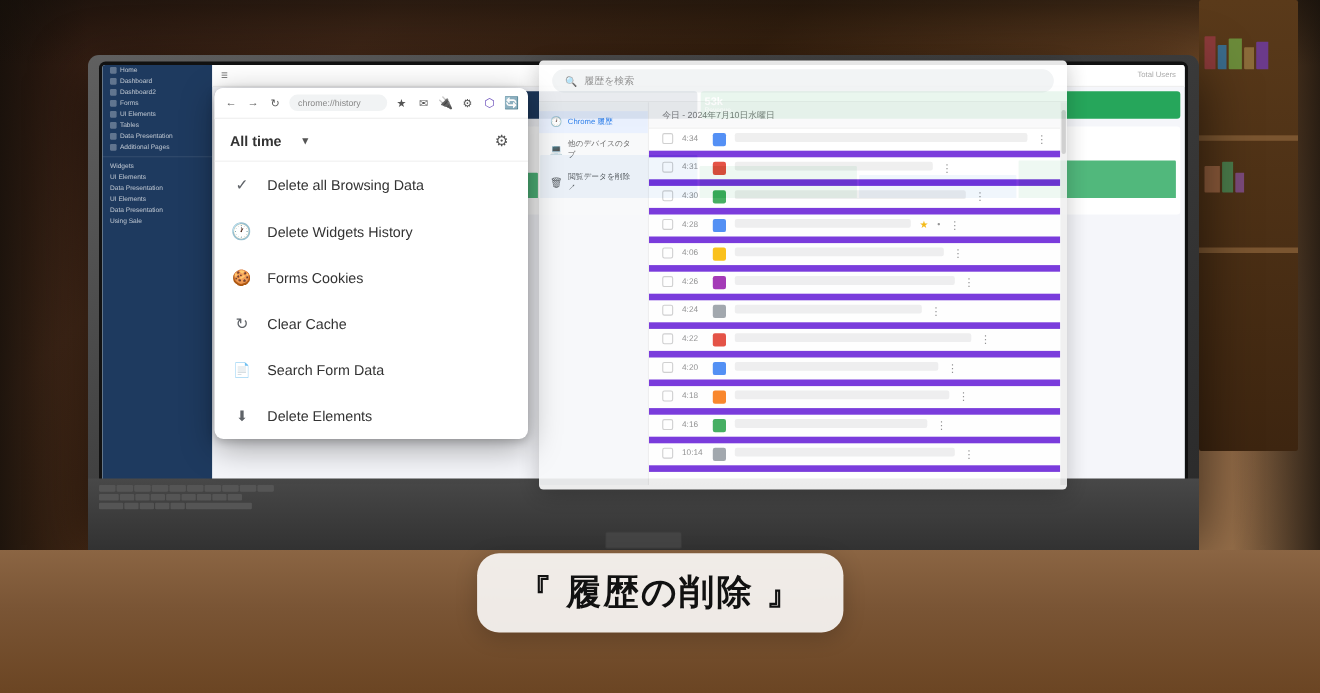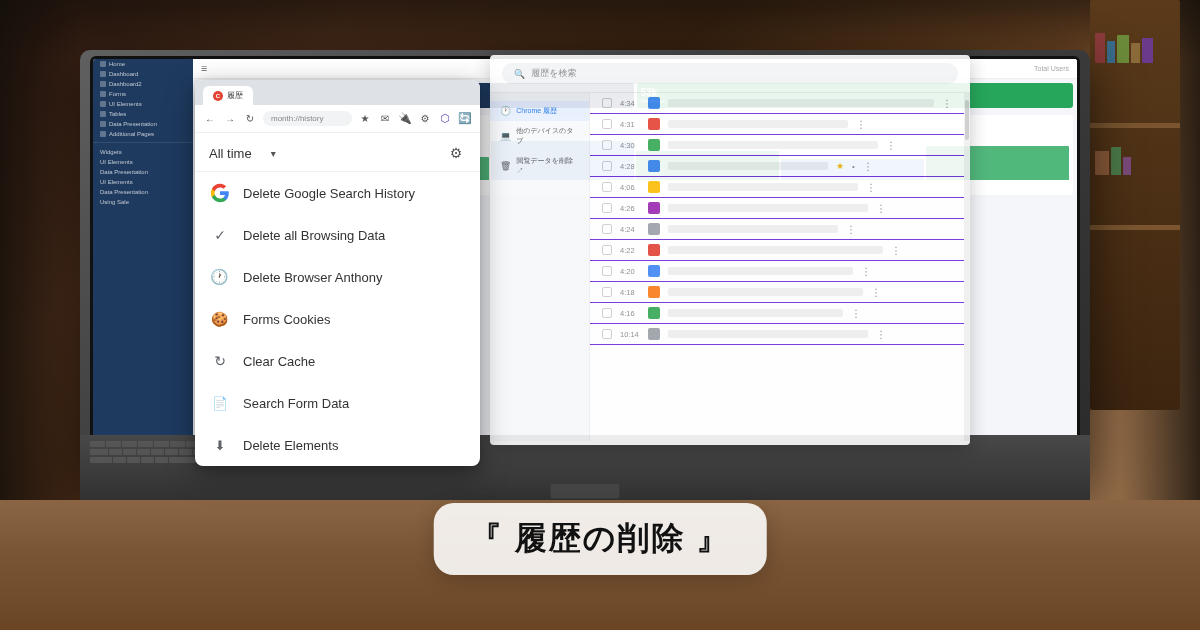--- a/index.html
+++ b/index.html
@@ -130,21 +130,21 @@
       padding: 10px 14px 8px;
       display: flex;
       align-items: center;
       justify-content: space-between;
       border-bottom: 1px solid #f0f0f0;
     }
 
     .dropdown-time-filter {
       font-size: 13px;
       color: #333;
-      font-weight: 400;
+      font-weight: 700;
       display: flex;
       align-items: center;
       gap: 19px;
       cursor: pointer;
     }
 
     .dropdown-chevron {
       font-size: 10px;
       color: #555;
     }
@@ -300,23 +300,23 @@
       padding: 6px 12px;
       font-size: 8px;
       color: #777;
       background: #fafafa;
       border-bottom: 1px solid #f0f0f0;
     }
 
     .history-entry {
       padding: 4px 12px;
       display: flex;
-      align-items: center;
+      align-items: flex-start;
       gap: 8px;
-      border-bottom: 1px solid #6d28d9;
+      border-bottom: 6px solid #6d28d9;
       font-size: 7.5px;
     }
 
     .history-checkbox {
       width: 10px;
       height: 10px;
       border: 1px solid #ccc;
       border-radius: 2px;
       flex-shrink: 0;
     }
@@ -562,35 +562,29 @@
   </div>
 
   <div style="position:absolute;bottom:100px;left:70px;right:100px;height:25px;background:#2a2a2a;border-radius:0 0 10px 10px;"></div>
 
   <div style="position:absolute;bottom:0;left:0;right:0;height:130px;background:linear-gradient(180deg,#8b6543 0%,#7a5535 40%,#6b4523 100%);"></div>
 
 </div>
 
 <div class="chrome-dropdown">
 
-  <div class="chrome-tab-bar">
-    <div class="chrome-tab">
-      <div class="chrome-tab-favicon">C</div>
-      <span style="font-size:8px;">履歴</span>
-    </div>
-  </div>
 
   <div class="chrome-address-bar-area">
     <div class="chrome-toolbar-icons">
       <div class="toolbar-icon">←</div>
       <div class="toolbar-icon">→</div>
       <div class="toolbar-icon">↻</div>
     </div>
     <div class="chrome-address-bar">
-      <span style="color:#888;font-size:8px;">month://history</span>
+      <span style="color:#888;font-size:8px;">chrome://history</span>
     </div>
     <div class="chrome-toolbar-icons">
 
       <div class="toolbar-icon">★</div>
 
       <div class="toolbar-icon">✉</div>
 
       <div class="toolbar-icon" style="color:#e34234;font-size:11px;">🔌</div>
 
       <div class="toolbar-icon">⚙</div>
@@ -602,44 +596,33 @@
   </div>
 
   <div class="dropdown-header">
     <div class="dropdown-time-filter">
       <span>All time</span>
       <span class="dropdown-chevron">▾</span>
     </div>
     <div class="dropdown-settings-icon">⚙</div>
   </div>
 
-  <div class="menu-item">
-    <div class="menu-item-icon">
-      <svg class="google-g" viewBox="0 0 24 24" xmlns="http://www.w3.org/2000/svg">
-        <path d="M22.56 12.25c0-.78-.07-1.53-.2-2.25H12v4.26h5.92c-.26 1.37-1.04 2.53-2.21 3.31v2.77h3.57c2.08-1.92 3.28-4.74 3.28-8.09z" fill="#4285F4"></path>
-        <path d="M12 23c2.97 0 5.46-.98 7.28-2.66l-3.57-2.77c-.98.66-2.23 1.06-3.71 1.06-2.86 0-5.29-1.93-6.16-4.53H2.18v2.84C3.99 20.53 7.7 23 12 23z" fill="#34A853"></path>
-        <path d="M5.84 14.09c-.22-.66-.35-1.36-.35-2.09s.13-1.43.35-2.09V7.07H2.18C1.43 8.55 1 10.22 1 12s.43 3.45 1.18 4.93l2.85-2.22.81-.62z" fill="#FBBC05"></path>
-        <path d="M12 5.38c1.62 0 3.06.56 4.21 1.64l3.15-3.15C17.45 2.09 14.97 1 12 1 7.7 1 3.99 3.47 2.18 7.07l3.66 2.84c.87-2.6 3.3-4.53 6.16-4.53z" fill="#EA4335"></path>
-      </svg>
-    </div>
-    <span>Delete Google Search History</span>
-  </div>
 
   <div class="menu-item">
     <div class="menu-item-icon">
       <span class="checkmark-icon">✓</span>
     </div>
     <span>Delete all Browsing Data</span>
   </div>
 
   <div class="menu-item">
     <div class="menu-item-icon">
       <span class="clock-icon">🕐</span>
     </div>
-    <span>Delete Browser Anthony</span>
+    <span>Delete Widgets History</span>
   </div>
 
   <div class="menu-item">
     <div class="menu-item-icon">
       <span class="cookie-icon">🍪</span>
     </div>
     <span>Forms Cookies</span>
   </div>
 
   <div class="menu-item">
@@ -684,20 +667,21 @@
         <span class="history-sidebar-icon">💻</span>
         <span style="font-size:7px;">他のデバイスのタブ</span>
       </div>
       <div class="history-sidebar-item">
         <span class="history-sidebar-icon">🗑</span>
         <span style="font-size:7px;">閲覧データを削除 ↗</span>
       </div>
     </div>
 
     <div class="history-main">
+      <div class="history-date-header">今日 - 2024年7月10日水曜日</div>
 
       <div class="history-entry">
         <div class="history-checkbox"></div>
         <span class="history-time">4:34</span>
         <div class="history-favicon fav-blue" style="width:12px;height:12px;border-radius:2px;"></div>
         <span class="history-url" style="color:#888;background:#eee;height:8px;border-radius:2px;width:200px;display:block;"></span>
         <span class="history-more">⋮</span>
       </div>
       <div class="history-entry">
         <div class="history-checkbox"></div>

